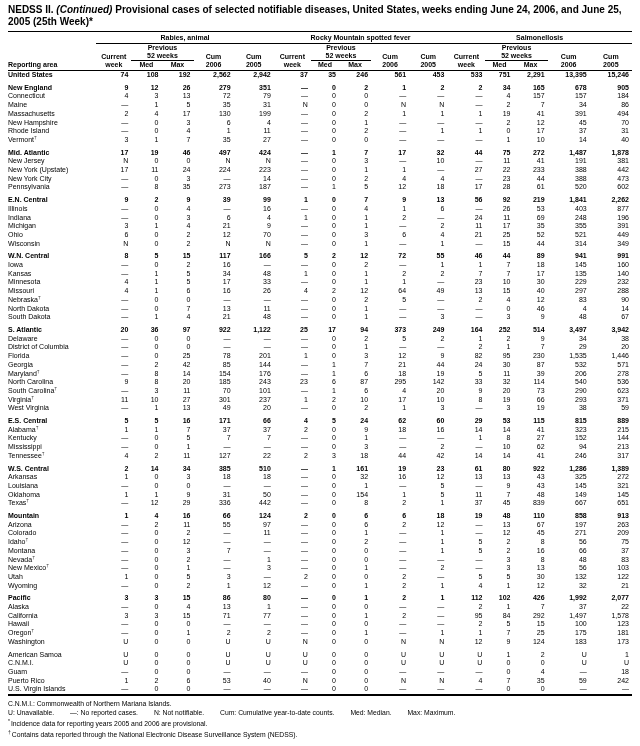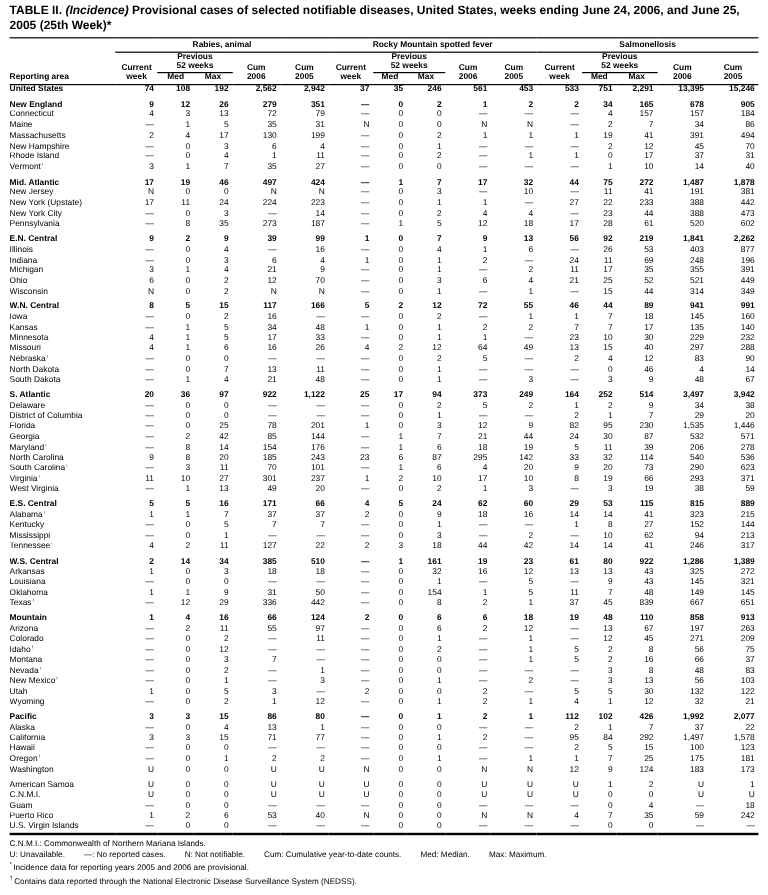--- a/index.html
+++ b/index.html
@@ -34,21 +34,21 @@
 
   .footnotes { margin-top: 3px; font-size: 6.8px; line-height: 9px; }
   .legend span { margin-right: 14px; }
   .fn-marker { vertical-align: super; font-size: 5px; margin-right: 1px; }
 </style>
 </head>
 <body>
 
 <div class="page">
 
-  <div class="title"><span>TABLE II.</span> <i>(Incidence)</i><span> Provisional cases of selected notifiable diseases, United States, weeks ending June 24, 2006, and June 25, 2005 (25th Week)*</span></div>
+  <div class="title"><span>NEDSS II.</span> <i>(Continued)</i><span> Provisional cases of selected notifiable diseases, United States, weeks ending June 24, 2006, and June 25, 2005 (25th Week)*</span></div>
 
   <table>
     <colgroup>
       <col style="width:88px">
       <col style="width:35px">
         <col style="width:30px">
         <col style="width:32px">
         <col style="width:40px">
         <col style="width:40px">
       <col style="width:37px">

